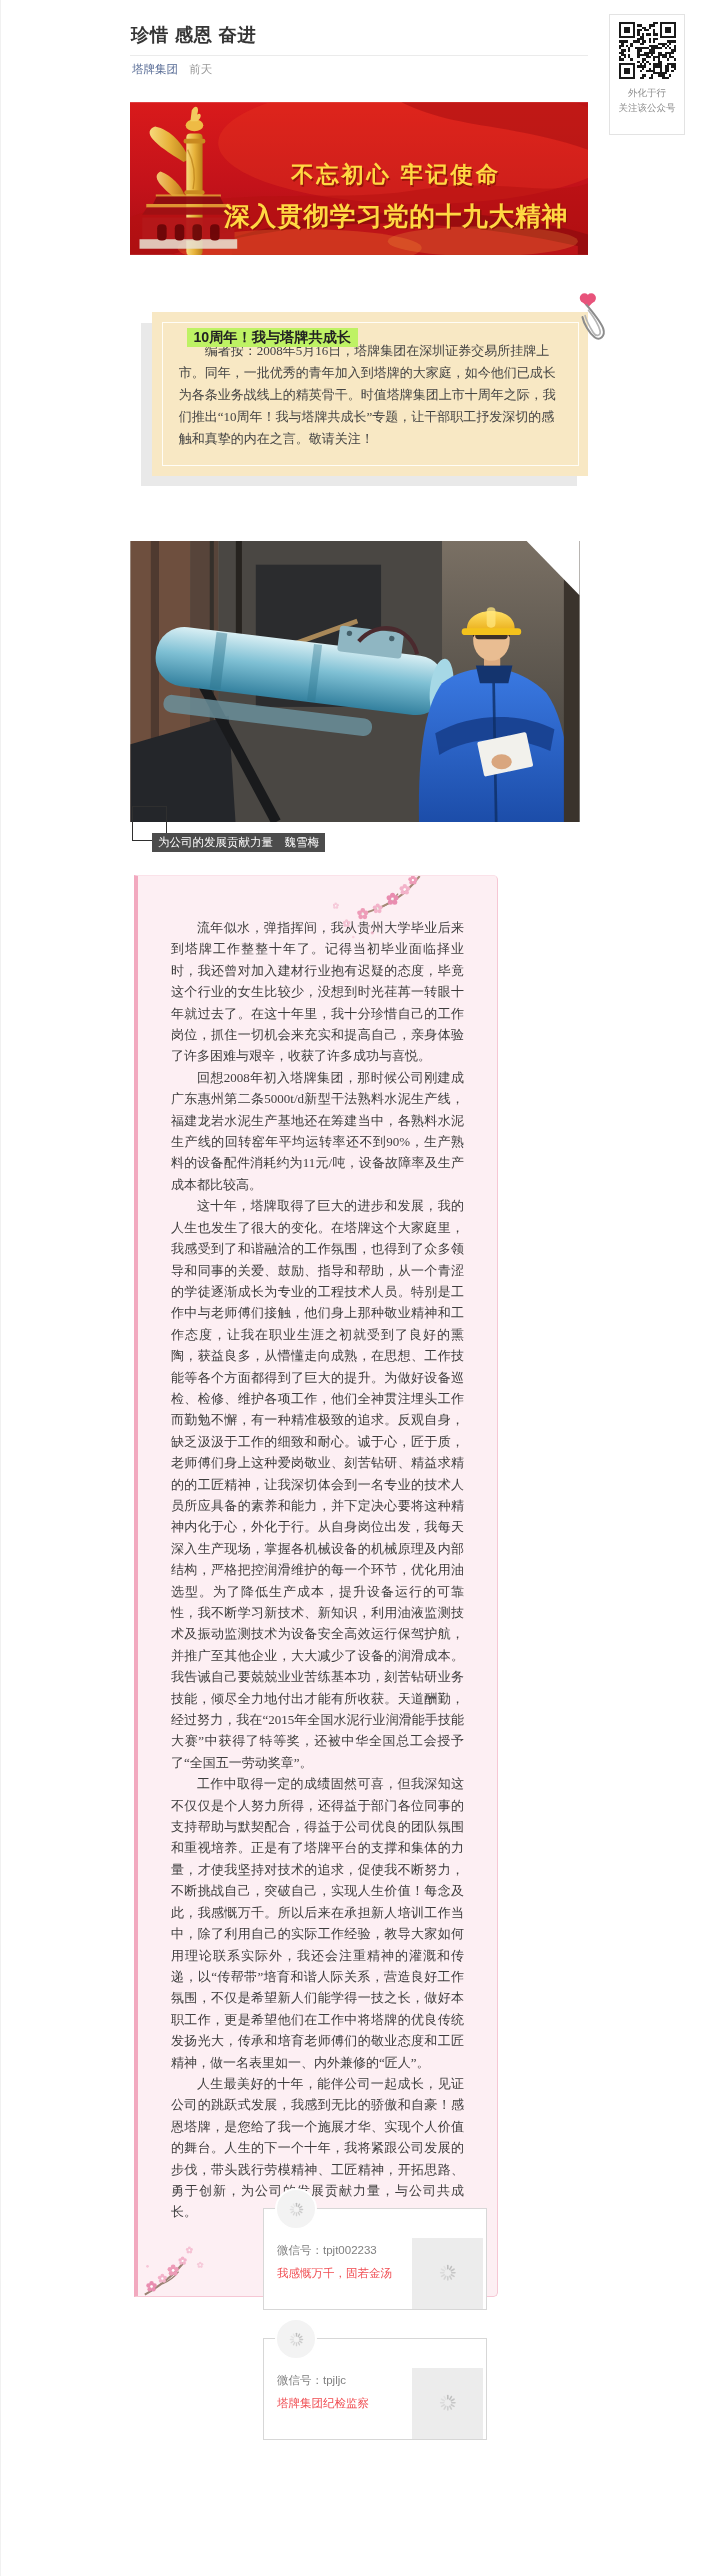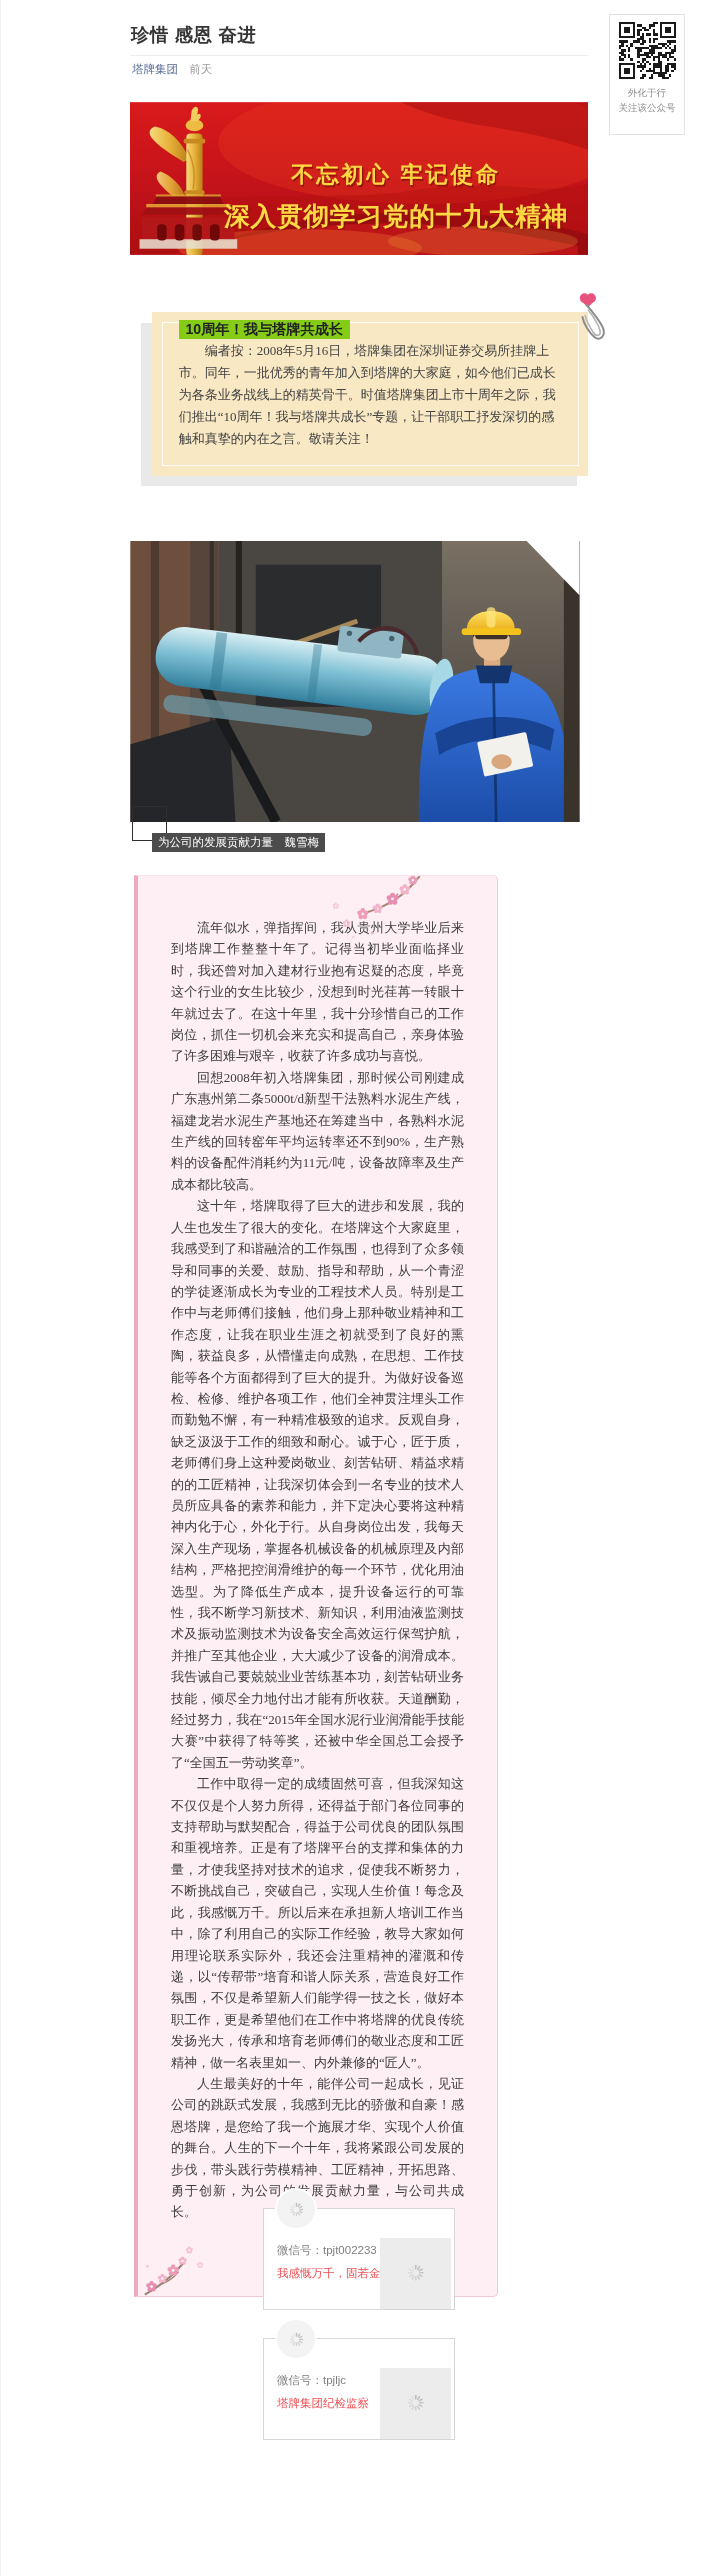--- a/index.html
+++ b/index.html
@@ -22,21 +22,21 @@
   .qr-tip{font-size:9.5px;color:#8c8c8c;line-height:15px;margin-top:4.1px;}
 
   
   .banner{position:absolute;left:129px;top:102px;width:458px;height:153px;display:block;}
 
   
   .note-box{position:absolute;left:151px;top:312px;width:436px;background:#f8e8c4;box-sizing:border-box;}
   .note-shadow{position:absolute;left:-11px;top:11px;right:11px;bottom:-10.2px;background:#e9e9e9;z-index:0;}
   .note-inner{position:relative;z-index:1;background:#f8e8c4;margin:0;padding:9.5px;}
   .note-frame{position:relative;border:1.4px solid #fffdf6;padding:17.6px 16.3px 15px 16.3px;}
-  .note-title{position:absolute;top:-10.2px;left:8.1px;margin:8px;background:#84cc16;padding:0 6.8px;
+  .note-title{position:absolute;top:-10.2px;left:8.1px;margin:16px;background:#bef264;padding:0 6.8px;
               font-size:14.2px;font-weight:700;color:#222;}
   .note-body{margin:0;font-family:"Liberation Serif","DejaVu Serif",serif;font-size:13px;
              line-height:22px;color:#434343;text-indent:2em;}
   .clip-decor{position:absolute;right:-19px;top:-22px;z-index:2;}
 
   
   .photo-wrap{position:absolute;left:129px;top:541px;width:450px;height:281px;}
   .photo-wrap svg{display:block;}
   .corner-bracket{position:absolute;left:131px;top:806px;width:33px;height:33px;
                   border:0.7px solid #2f2f2f;background:transparent;}
@@ -47,21 +47,21 @@
   .letter{position:absolute;left:133px;top:875px;width:364px;box-sizing:border-box;
           background:#fdeff3;border-left:4.1px solid #f2a9bf;border-right:1.4px solid #f6c7d4;
           border-bottom:1.4px solid #f6c7d4;border-top:0.7px solid #fbe2e9;
           border-radius:0 4.7px 4.7px 0;padding:41px 33px 73px 33px;min-height:1247px;}
   .letter p{margin:0;text-indent:2em;font-family:"Liberation Serif","DejaVu Serif",serif;
             font-size:13px;line-height:21.4px;color:#3d3d3d;text-align:justify;}
   .blossom-top{position:absolute;right:76px;top:0;}
   .blossom-bottom{position:absolute;left:4.1px;bottom:0;}
 
   
-  .profile-card{position:absolute;left:262px;width:192px;height:102px;box-sizing:border-box;
+  .profile-card{position:absolute;left:262px;width:224px;height:102px;box-sizing:border-box;
                 background:#fff;border:0.7px solid #d7d7d7;cursor:pointer;}
   .card-1{top:2208px;}
   .card-2{top:2338px;}
   .card-avatar{position:absolute;left:11px;top:-21px;width:42px;height:42px;border-radius:50%;
                background:#f3f3f3;border:2px solid #fff;box-sizing:border-box;
                display:flex;align-items:center;justify-content:center;}
   .card-id{position:absolute;left:13px;top:34px;font-size:11.5px;color:#7f7f7f;}
   .card-slogan{position:absolute;left:13px;top:57px;font-size:11.5px;color:#f04d52;}
   .card-qr{position:absolute;right:2.7px;top:28.5px;width:71px;height:71px;background:#ececec;
            display:flex;align-items:center;justify-content:center;}

